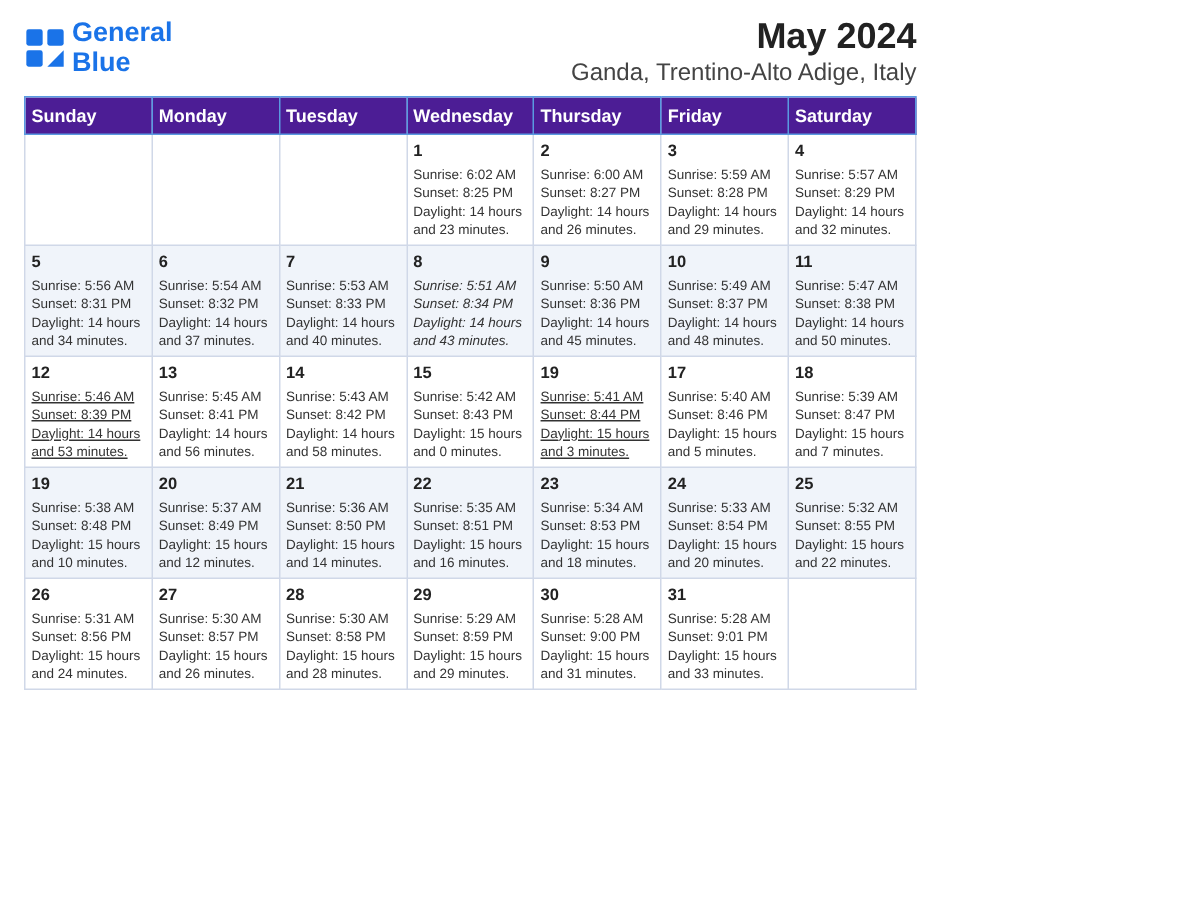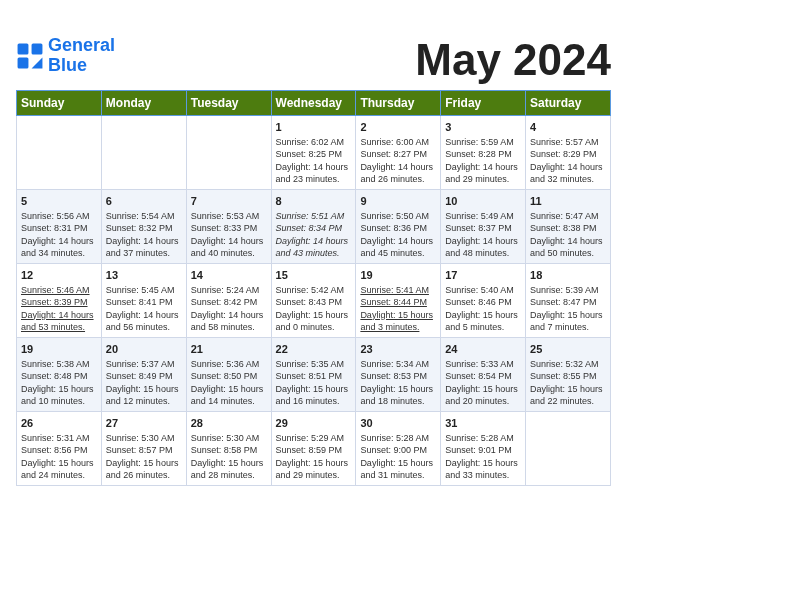--- a/index.html
+++ b/index.html
@@ -6,21 +6,20 @@
     body {
       font-family: Arial, sans-serif;
       background: #fff;
       width: 792px;
       height: 612px;
       overflow: hidden;
     }
     .container {
       width: 631px;
       padding: 12px 20px 8px 16px;
-      margin-top: 24px;
     }
     .header-row {
       display: flex;
       justify-content: space-between;
       align-items: flex-start;
       margin-bottom: 6px;
     }
     .logo {
       display: flex;
       align-items: center;
@@ -36,37 +35,37 @@
       color: #1a73e8;
     }
     .logo-icon {
       width: 28px;
       height: 28px;
     }
     .title-block {
       text-align: right;
     }
     .main-title {
-      font-size: 44px;
+      font-size: 24px;
       font-weight: bold;
       color: #222;
       line-height: 1.1;
     }
     .subtitle {
       font-size: 16px;
       color: #444;
       margin-top: 2px;
     }
     table {
       width: 100%;
       border-collapse: collapse;
       table-layout: fixed;
     }
     thead tr {
-      background-color: #4d7c0f;
+      background-color: #4c1d95;
     }
     thead th {
       color: #fff;
       font-size: 12px;
       font-weight: bold;
       padding: 5px 4px;
       text-align: left;
       border: 1px solid #5a9ae0;
     }
     tbody tr {
@@ -108,20 +107,21 @@
         <rect x="2" y="20" width="14" height="14" rx="2" fill="#1a73e8"></rect>
         <polygon points="20,34 34,20 34,34" fill="#1a73e8"></polygon>
       </svg>
       <div>
         <div class="logo-text"><span>General</span></div>
         <div class="logo-text"><span>Blue</span></div>
       </div>
     </div>
     <div class="title-block">
       <div class="main-title">May 2024</div>
+      <div class="subtitle">Ganda, Trentino-Alto Adige, Italy</div>
     </div>
   </div>
 
   <table>
     <thead>
       <tr>
         <th>Sunday</th>
         <th>Monday</th>
         <th>Tuesday</th>
         <th>Wednesday</th>
@@ -212,21 +212,21 @@
 Daylight: 14 hours and 53 minutes.</div>
           </td>
           <td>
             <span class="day-num">13</span>
             <div class="day-info" style="white-space: pre-line;">Sunrise: 5:45 AM
 Sunset: 8:41 PM
 Daylight: 14 hours and 56 minutes.</div>
           </td>
           <td>
             <span class="day-num">14</span>
-            <div class="day-info" style="white-space: pre-line;">Sunrise: 5:24 AM
+            <div class="day-info" style="white-space: pre-line;">Sunrise: 5:43 AM
 Sunset: 8:42 PM
 Daylight: 14 hours and 58 minutes.</div>
           </td>
           <td>
             <span class="day-num">15</span>
             <div class="day-info" style="white-space: pre-line;">Sunrise: 5:42 AM
 Sunset: 8:43 PM
 Daylight: 15 hours and 0 minutes.</div>
           </td>
           <td>

